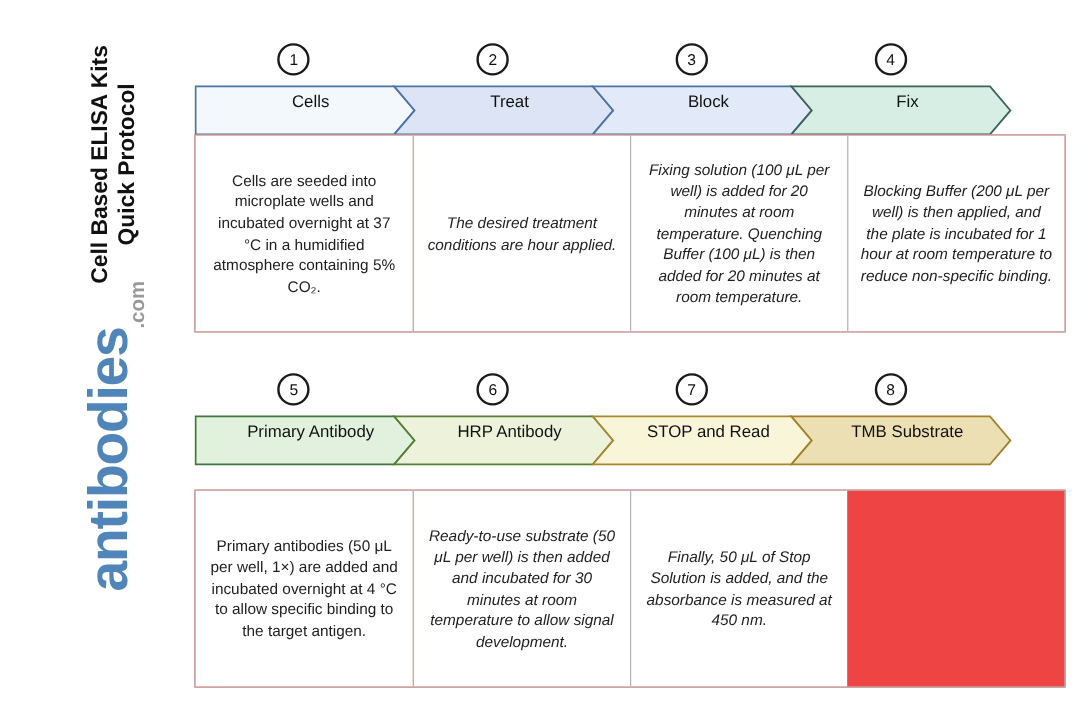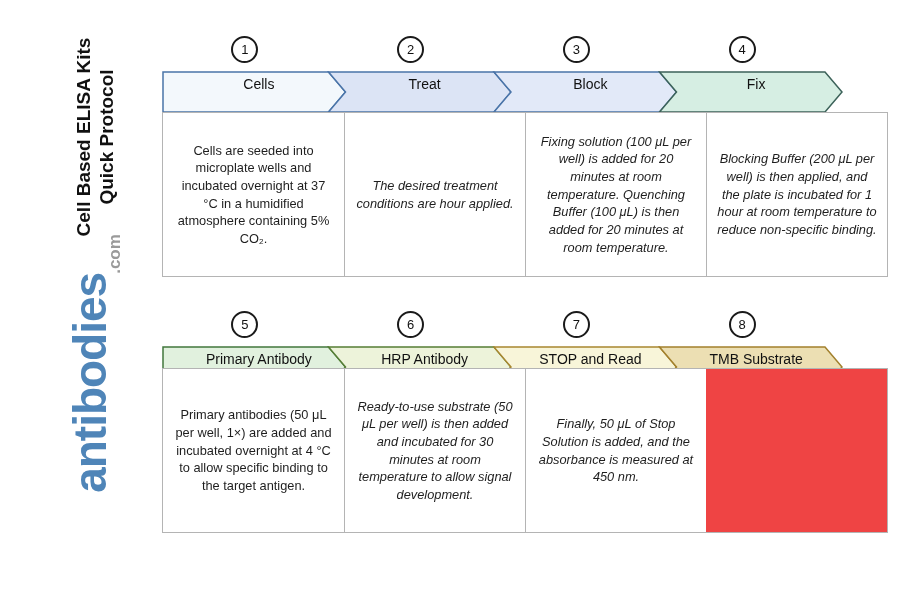--- a/index.html
+++ b/index.html
@@ -46,21 +46,21 @@
   .arrow-labels.r1{top:72px;} .arrow-labels.r2{top:347px;}
   .arrow-label{
     display:flex;align-items:center;justify-content:center;
     font-size:14px;color:#111;
   }
   .boxes{
     position:absolute;left:162px;width:726px;height:165px;
     display:grid;grid-template-columns:repeat(4,1fr);
     border:1px solid #b4b4b4;box-sizing:border-box;background:#ef4444;
   }
-  .boxes.r1{top:112px;} .boxes.r2{top:368px;}
+  .boxes.r1{top:112px;} .boxes.r2{top:408px;}
   .box{
     display:flex;align-items:center;justify-content:center;text-align:center;
     padding:6px 10px;font-size:12.8px;line-height:1.38;color:#1e1e1e;background:#fff;
   }
   .box + .box{border-left:1px solid #b4b4b4;font-style:italic;}
 </style>
 </head>
 <body>
 
 <div class="canvas">

